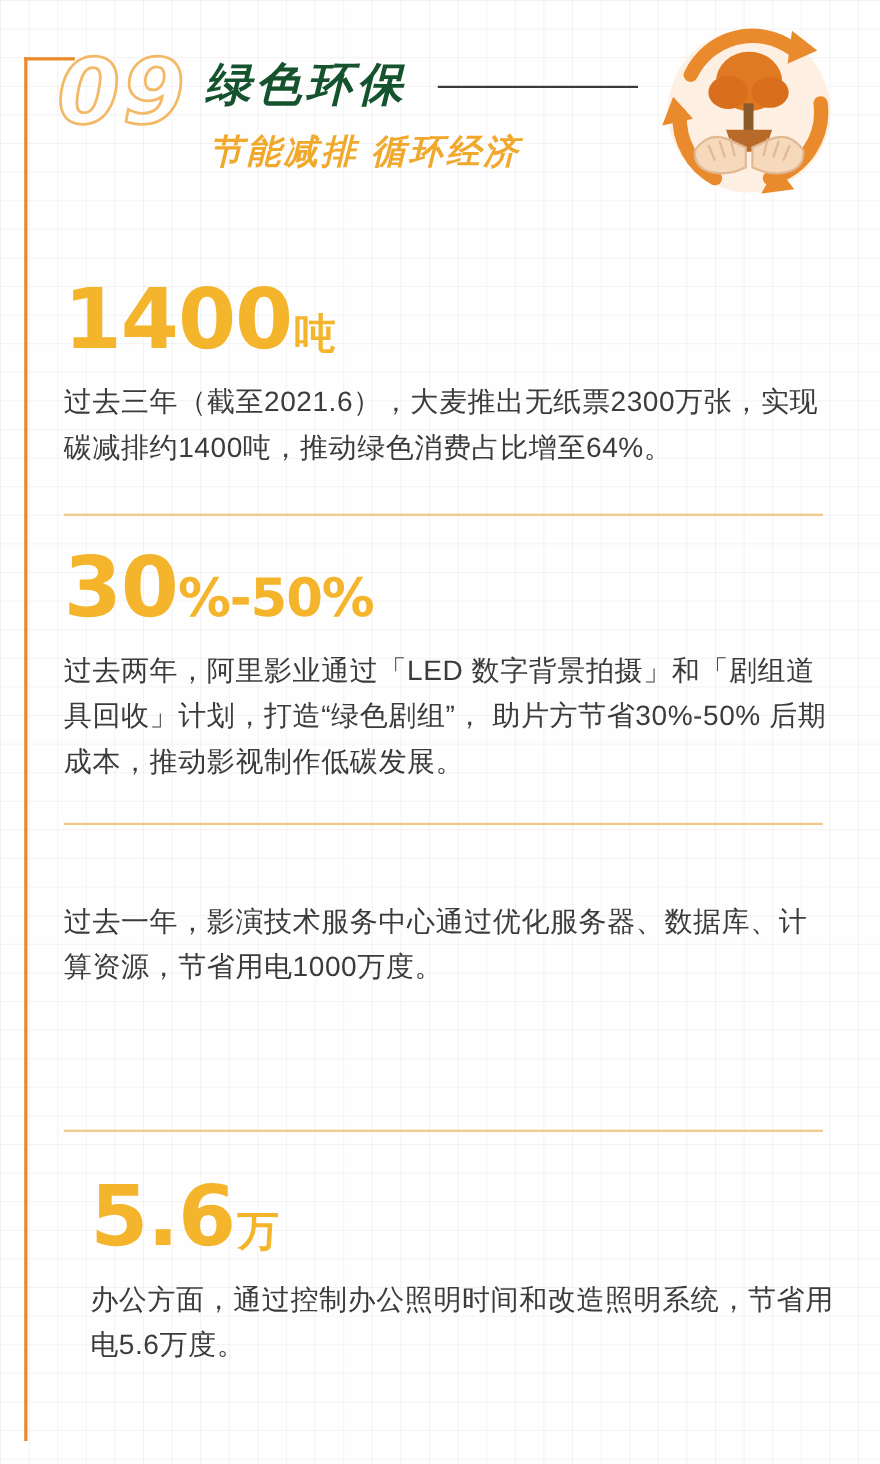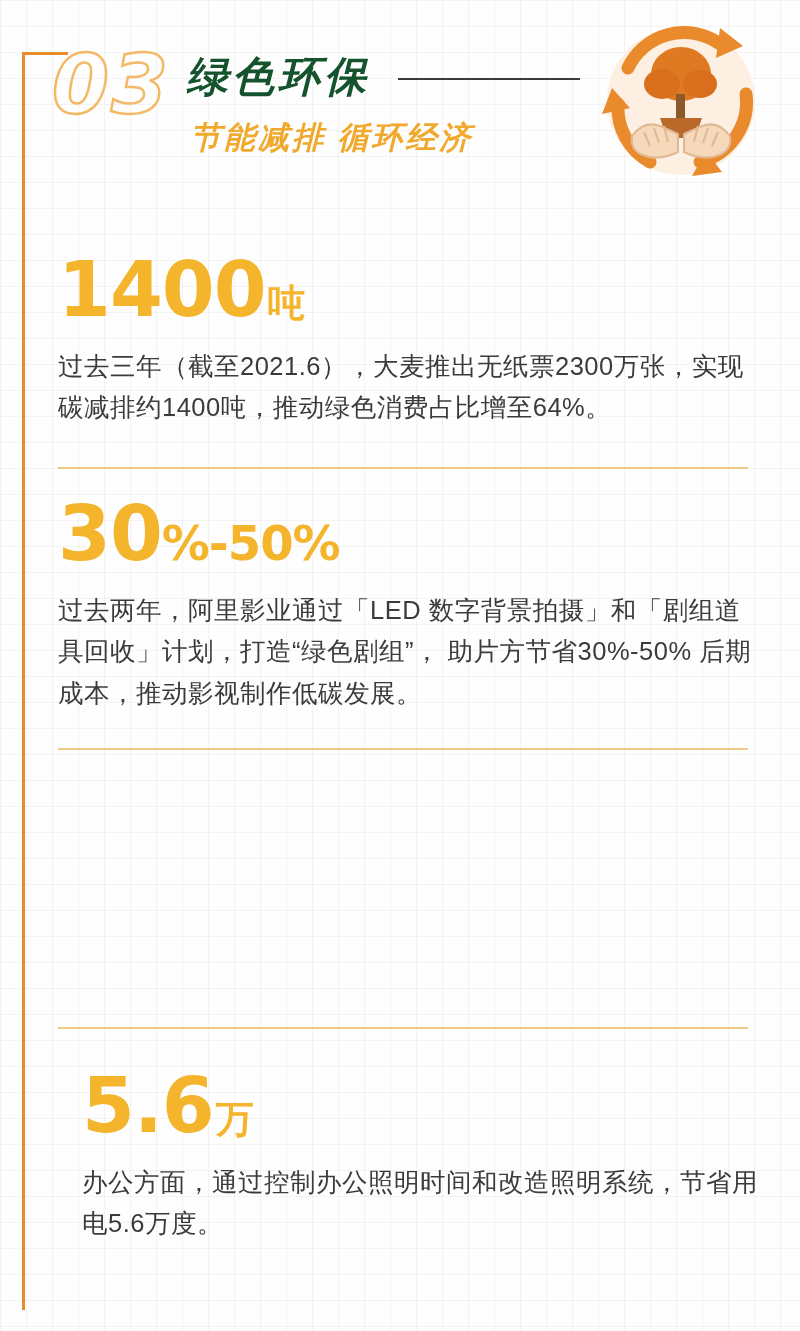--- a/index.html
+++ b/index.html
@@ -158,21 +158,21 @@
 </style>
 </head>
 <body>
 
 <div class="page"></div>
 
 <div class="left-rule"></div>
 <div class="left-rule-top"></div>
 
 <div class="header">
-  <div class="sec-num">03</div>
+  <div class="sec-num">09</div>
   <div class="title-cn">绿色环保</div>
   <div class="title-rule"></div>
   <div class="subtitle-cn">节能减排 循环经济</div>
 
   <div class="badge">
     <svg viewBox="0 0 186 186" width="186" height="186" aria-hidden="true">
       <circle cx="93" cy="93" r="74" fill="#fdf0e2"></circle>
 
       <g fill="none" stroke="#e98b2c" stroke-width="13" stroke-linecap="round">
         <path d="M40 60 A62 62 0 0 1 132 36"></path>
@@ -220,20 +220,21 @@
 
 <div class="block" id="block1">
   <div class="stat">
     <span class="big">30</span><span class="pct">%-50%</span>
   </div>
   <div class="desc">过去两年，阿里影业通过「LED 数字背景拍摄」和「剧组道具回收」计划，打造“绿色剧组”， 助片方节省30%-50% 后期成本，推动影视制作低碳发展。</div>
 </div>
 <div class="divider" id="div1"></div>
 
 <div class="block" id="block2">
+  <div class="desc">过去一年，影演技术服务中心通过优化服务器、数据库、计算资源，节省用电1000万度。</div>
 </div>
 <div class="divider" id="div2"></div>
 
 <div class="block" id="block3">
   <div class="stat">
     <span class="big">5.6</span><span class="unit">万</span>
   </div>
   <div class="desc">办公方面，通过控制办公照明时间和改造照明系统，节省用电5.6万度。</div>
 </div>
 

